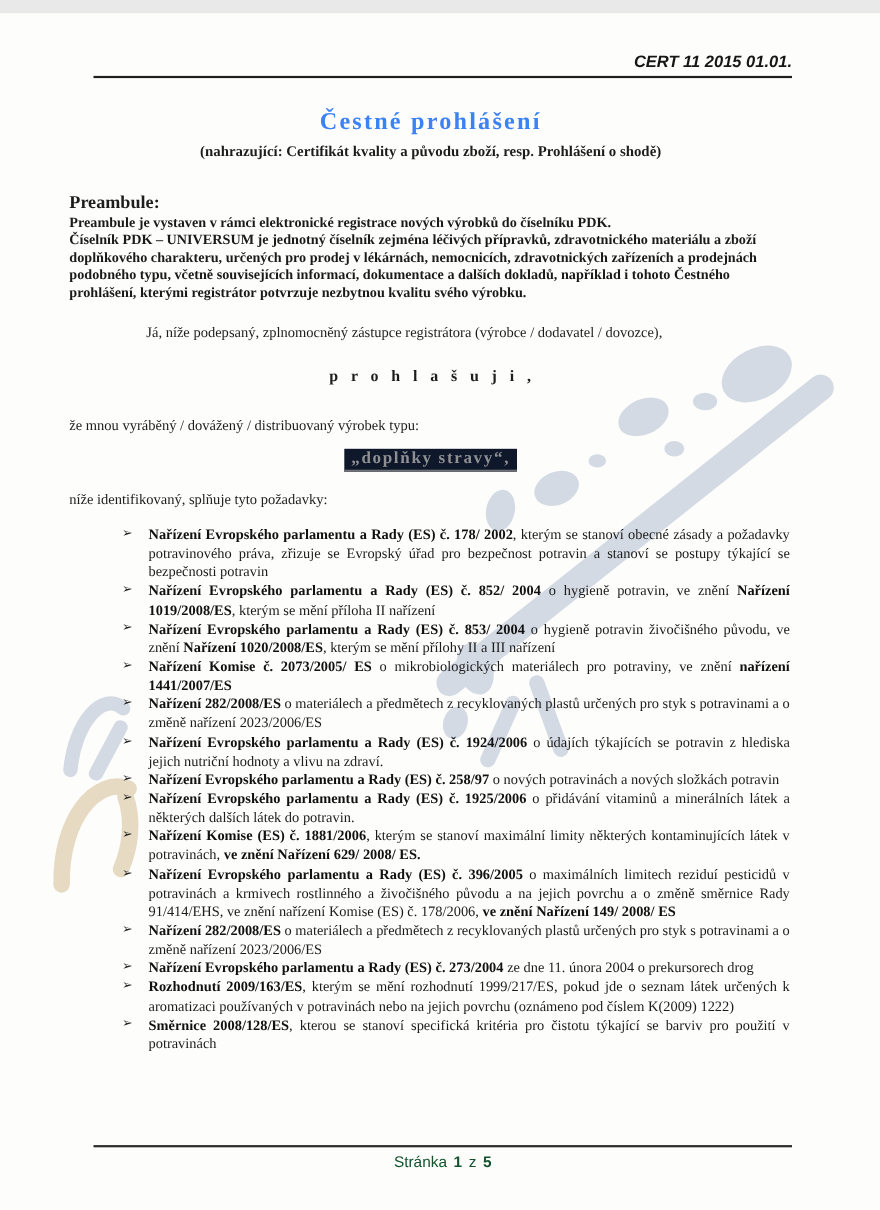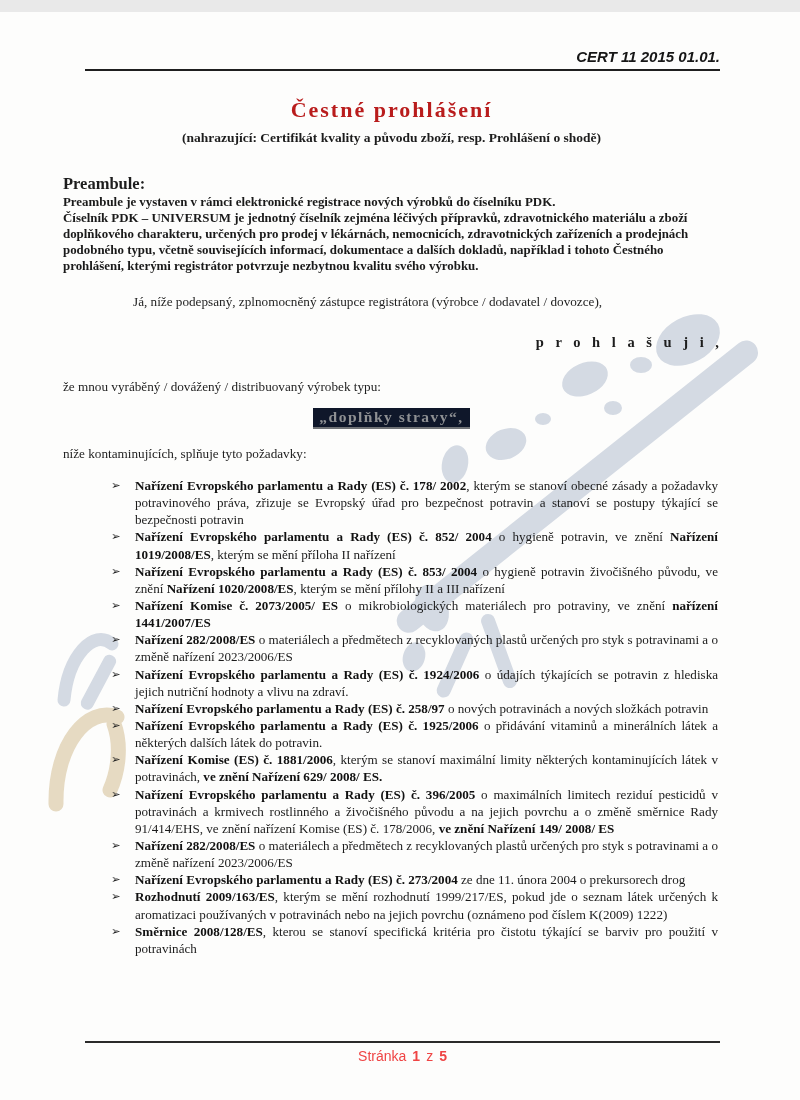--- a/index.html
+++ b/index.html
@@ -12,30 +12,30 @@
   .wm{position:absolute;inset:0;z-index:0;pointer-events:none;}
   .content{position:relative;z-index:1;padding:36px 80px 0 63px;}
   .doc-code{
     text-align:right;font-family:"Liberation Sans","DejaVu Sans",sans-serif;
     font-style:italic;font-weight:bold;font-size:15px;color:#161616;
     padding-right:0px;
   }
   .head-rule{border:0;border-top:2px solid #1f1f1f;margin:4px 0 0 22px;}
   .title{
     text-align:center;font-size:22px;font-weight:bold;letter-spacing:2px;
-    margin-top:26px;color:#b91c1c;
+    margin-top:26px;color:#3b82f6;
   }
   .subtitle{text-align:center;font-size:13.5px;font-weight:bold;margin-top:7px;}
   .preamble-heading{font-size:16.5px;font-weight:bold;margin-top:28px;}
   .preamble p{
     margin:0;font-size:12.9px;font-weight:bold;line-height:1.24;color:#1a1a1a;
   }
   .signer{font-size:13.2px;margin-top:20px;text-indent:70px;}
   .declare{
-    text-align:right;font-size:14.5px;font-weight:bold;margin-top:24px;
+    text-align:center;font-size:14.5px;font-weight:bold;margin-top:24px;
     letter-spacing:1px;word-spacing:6px;
   }
   .product-intro{font-size:13.2px;margin-top:28px;}
   .product-type{
     text-align:center;margin-top:13px;
   }
   .product-type span{
     display:inline-block;font-size:15.5px;font-weight:bold;letter-spacing:1.5px;
     color:#8e9093;background:#0f172a;border-bottom:2px solid #6f7276;
     padding:0 6px 1px 6px;
@@ -46,21 +46,21 @@
     position:relative;padding-left:24px;text-align:justify;
     font-size:13.1px;line-height:1.31;color:#1b1b1b;
   }
   .req-item .bullet{
     position:absolute;left:0;top:1px;font-size:11.5px;color:#222;
   }
   .req-item .b{font-weight:bold;color:#111;}
   .footer{
     position:absolute;left:85px;right:80px;bottom:48px;z-index:1;
     border-top:2px solid #2a2a2a;text-align:center;padding-top:5px;
-    font-family:"Liberation Sans","DejaVu Sans",sans-serif;font-size:14px;color:#ef4444;
+    font-family:"Liberation Sans","DejaVu Sans",sans-serif;font-size:14px;color:#14532d;
   }
   .footer .num{font-weight:bold;}
   .footer span{margin:0 2px;}
 </style>
 </head>
 <body>
 
 <div class="page">
 
   <svg class="wm" width="800" height="1100" viewBox="0 0 800 1100" aria-hidden="true">
@@ -105,21 +105,21 @@
     <div class="signer">Já, níže podepsaný, zplnomocněný zástupce registrátora (výrobce / dodavatel / dovozce),</div>
 
     <div class="declare">p r o h l a š u j i ,</div>
 
     <div class="product-intro">že mnou vyráběný / dovážený / distribuovaný výrobek typu:</div>
 
     <div class="product-type">
       <span>„doplňky stravy“,</span>
     </div>
 
-    <div class="req-intro">níže kontaminujících, splňuje tyto požadavky:</div>
+    <div class="req-intro">níže identifikovaný, splňuje tyto požadavky:</div>
 
     <div class="requirements">
         <div class="req-item"><span class="bullet">➢</span><span class="b">Nařízení Evropského parlamentu a Rady (ES) č. 178/ 2002</span><span>, kterým se stanoví obecné zásady a požadavky potravinového práva, zřizuje se Evropský úřad pro bezpečnost potravin a stanoví se postupy týkající se bezpečnosti potravin</span></div>
         <div class="req-item"><span class="bullet">➢</span><span class="b">Nařízení Evropského parlamentu a Rady (ES) č. 852/ 2004</span><span> o hygieně potravin, ve znění </span><span class="b">Nařízení 1019/2008/ES</span><span>, kterým se mění příloha II nařízení</span></div>
         <div class="req-item"><span class="bullet">➢</span><span class="b">Nařízení Evropského parlamentu a Rady (ES) č. 853/ 2004</span><span> o hygieně potravin živočišného původu, ve znění </span><span class="b">Nařízení 1020/2008/ES</span><span>, kterým se mění přílohy II a III nařízení</span></div>
         <div class="req-item"><span class="bullet">➢</span><span class="b">Nařízení Komise č. 2073/2005/ ES</span><span> o mikrobiologických materiálech pro potraviny, ve znění </span><span class="b">nařízení 1441/2007/ES</span></div>
         <div class="req-item"><span class="bullet">➢</span><span class="b">Nařízení 282/2008/ES</span><span> o materiálech a předmětech z recyklovaných plastů určených pro styk s potravinami a o změně nařízení 2023/2006/ES</span></div>
         <div class="req-item"><span class="bullet">➢</span><span class="b">Nařízení Evropského parlamentu a Rady (ES) č. 1924/2006</span><span> o údajích týkajících se potravin z hlediska jejich nutriční hodnoty a vlivu na zdraví.</span></div>
         <div class="req-item"><span class="bullet">➢</span><span class="b">Nařízení Evropského parlamentu a Rady (ES) č. 258/97</span><span> o nových potravinách a nových složkách potravin</span></div>
         <div class="req-item"><span class="bullet">➢</span><span class="b">Nařízení Evropského parlamentu a Rady (ES) č. 1925/2006</span><span> o přidávání vitaminů a minerálních látek a některých dalších látek do potravin.</span></div>

